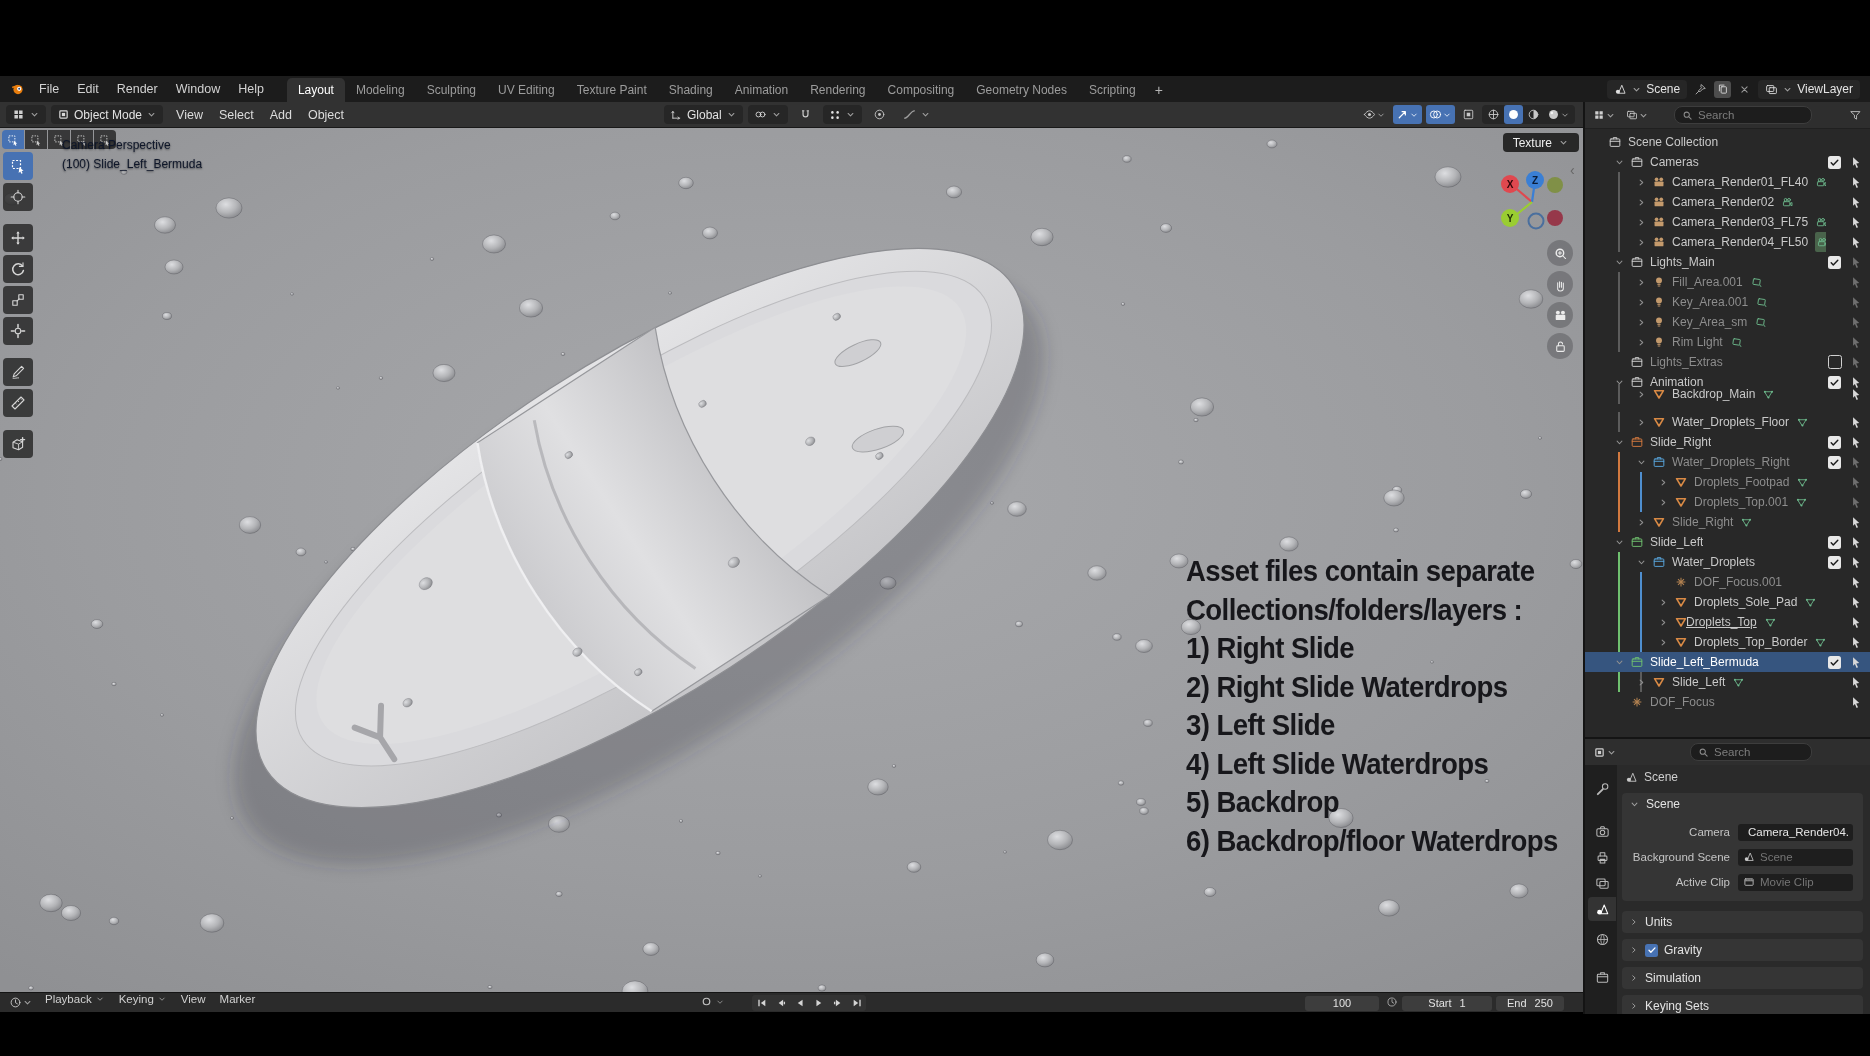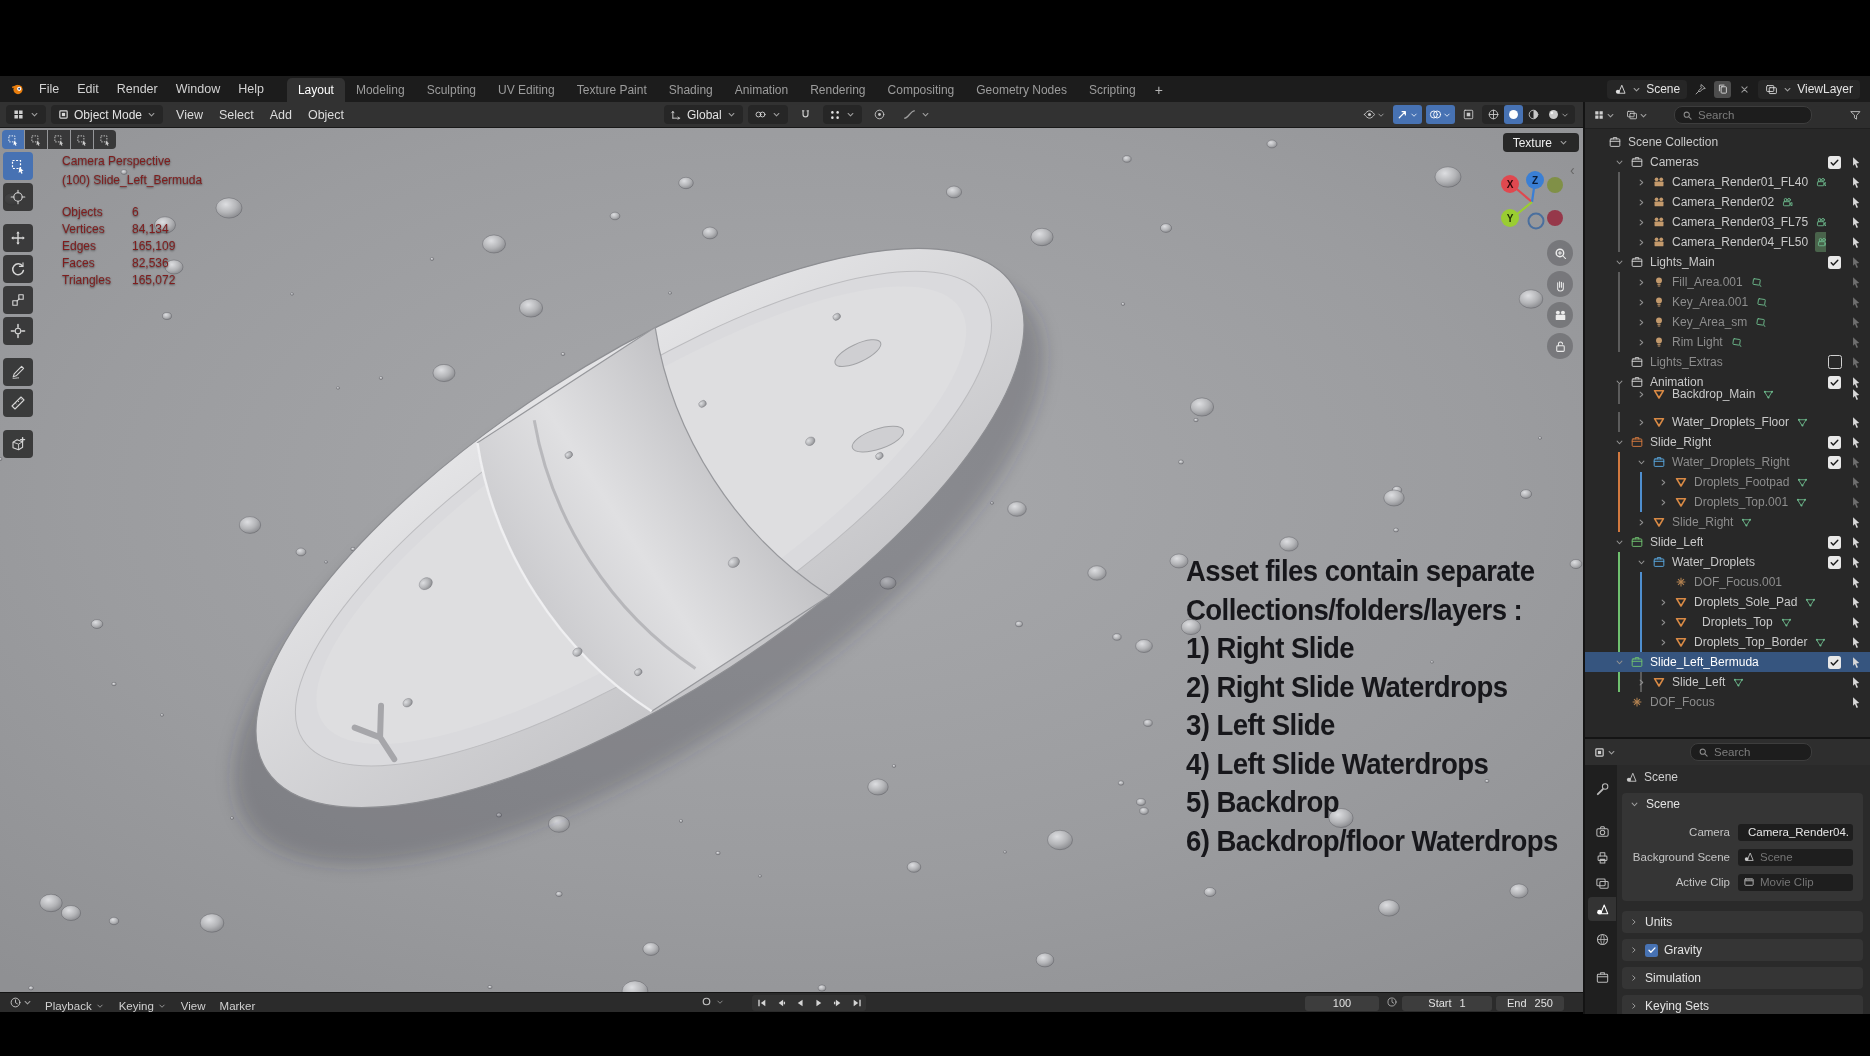--- a/index.html
+++ b/index.html
@@ -37,34 +37,34 @@
   #scene-svg{position:absolute;left:0;top:0;}
   #toolstrip{position:absolute;left:2px;top:2px;display:flex;gap:1px;}
   .tsbtn{width:22px;height:19px;background:#2b2b2bde;display:flex;align-items:center;justify-content:center;color:#cfcfcf;}
   .tsbtn:first-child{border-radius:4px 0 0 4px;}
   .tsbtn:last-child{border-radius:0 4px 4px 0;}
   .tsbtn.on{background:#4772b3;color:#fff;}
   #toolbar{position:absolute;left:3px;top:24px;display:flex;flex-direction:column;gap:3px;}
   .tlbtn{width:30px;height:28px;background:#2c2c2cdd;border-radius:4px;display:flex;align-items:center;justify-content:center;color:#d6d6d6;}
   .tlbtn.on{background:#4772b3;color:#fff;}
   .tlgap{height:7px;}
-  #stats{position:absolute;left:62px;top:26px;color:#7f1d1d;font-size:12px;text-shadow:0 1px 2px rgba(0,0,0,.55);}
+  #stats{position:absolute;left:62px;top:10px;color:#0f172a;font-size:12px;text-shadow:0 1px 2px rgba(0,0,0,.55);}
   #stats .line2{margin-top:5px;}
   #stats table{margin-top:16px;border-collapse:collapse;}
   #stats td{padding:1.5px 0;font-size:12px;}
   #stats td.lab{width:56px;}
   #stats td.val{padding-left:14px;}
   #optionsbtn{position:absolute;right:4px;top:5px;height:19px;background:rgba(30,30,30,.92);border-radius:4px;display:flex;align-items:center;gap:6px;padding:0 10px;color:#efefef;font-size:12px;}
   #gizmo{position:absolute;left:1495px;top:38px;width:74px;height:74px;}
   .navcirc{position:absolute;width:26px;height:26px;border-radius:50%;background:rgba(92,92,97,.55);display:flex;align-items:center;justify-content:center;color:#ececec;}
   #npanel-chev{position:absolute;left:1570px;top:34px;color:#666;font-size:14px;}
   #annotation{position:absolute;left:1186px;top:424px;color:#17171b;font-size:29px;font-weight:600;line-height:38.5px;letter-spacing:-0.6px;transform:scaleX(.95);transform-origin:left top;white-space:nowrap;}
   
   #timeline{position:absolute;left:0;top:992px;width:1583px;height:20px;background:#2b2b2b;border-top:1px solid #141414;box-sizing:border-box;color:#c8c8c8;font-size:11.5px;}
-  #tl-left{position:absolute;left:6px;top:0;height:19px;display:flex;align-items:flex-end;gap:2px;}
+  #tl-left{position:absolute;left:6px;top:0;height:19px;display:flex;align-items:flex-start;gap:2px;}
   .tlmenu{padding:0 7px;display:flex;align-items:center;gap:3px;color:#d0d0d0;}
   #autokey{position:absolute;left:700px;top:2px;display:flex;align-items:center;gap:2px;color:#b9b9b9;}
   #transport{position:absolute;left:752px;top:2px;display:flex;background:#333;border-radius:3px;}
   .tpbtn{width:19px;height:16px;display:flex;align-items:center;justify-content:center;color:#d5d5d5;}
   .tlfield{position:absolute;top:2.5px;height:15px;background:#3d3d3d;border-radius:3px;display:flex;align-items:center;justify-content:center;gap:8px;font-size:11px;color:#e2e2e2;}
   
   #outliner{position:absolute;left:1585px;top:102px;width:285px;height:635px;background:#282828;border-left:2px solid #141414;box-sizing:content-box;margin-left:-2px;}
   #ol-header{height:26px;background:#2e2e2e;display:flex;align-items:center;padding:0 5px;gap:4px;border-bottom:1px solid #202020;}
   .searchbox{height:16px;background:#1d1d1d;border:1px solid #3d3d3d;border-radius:8px;display:flex;align-items:center;gap:5px;padding:0 7px;color:#7d7d7d;font-size:11.5px;}
   #ol-rows{position:absolute;left:0;top:30px;width:285px;}
@@ -582,44 +582,20 @@
           <svg viewBox="0 0 16 16" width="16" height="16" style="color:currentColor">
             <path d="M3 6.2l4-2.4 5.6 1.9v5.6L8.6 13.7 3 11.8Z" fill="none" stroke="currentColor" stroke-width="1.1" stroke-linecap="round" stroke-linejoin="round"></path>
             <path d="M3 6.2l5.6 1.9 4-2.4M8.6 8.1v5.6" fill="none" stroke="currentColor" stroke-width="0.9"></path>
             <path d="M12.6 1.6v4M10.6 3.6h4" stroke="currentColor" stroke-width="1.4" stroke-linecap="round"></path>
           </svg>
         </div>
       </div>
     <div id="stats">
       <div>Camera Perspective</div>
       <div class="line2">(100) Slide_Left_Bermuda</div>
-      <table>
-          <tbody id="stats-body">
-            <tr>
-              <td class="lab">Objects</td>
-              <td class="val">6</td>
-            </tr>
-            <tr>
-              <td class="lab">Vertices</td>
-              <td class="val">84,134</td>
-            </tr>
-            <tr>
-              <td class="lab">Edges</td>
-              <td class="val">165,109</td>
-            </tr>
-            <tr>
-              <td class="lab">Faces</td>
-              <td class="val">82,536</td>
-            </tr>
-            <tr>
-              <td class="lab">Triangles</td>
-              <td class="val">165,072</td>
-            </tr>
-          </tbody>
-        </table>
     </div>
     <div id="optionsbtn">
       <span>Texture</span>
       <span id="opt-car">
           <svg viewBox="0 0 16 16" width="11" height="11" style="color:#9f9f9f">
             <path d="M4.5 6.5l3.5 3.5 3.5-3.5" fill="none" stroke="currentColor" stroke-width="1.5" stroke-linecap="round" stroke-linejoin="round"></path>
           </svg>
         </span>
     </div>
     <div id="gizmo">
@@ -1420,21 +1396,21 @@
           <span class="cell" style="left: 73px;">
             <svg viewBox="0 0 16 16" width="11" height="11" style="color:#8f8f8f">
               <path d="M6 4.5l3.8 3.5L6 11.5" fill="none" stroke="currentColor" stroke-width="1.5" stroke-linecap="round" stroke-linejoin="round"></path>
             </svg>
           </span>
           <span class="cell" style="left: 89px;">
             <svg viewBox="0 0 16 16" width="14" height="14" style="color:#d98a45">
               <path d="M2.9 4.2h10.2L8 12.6Z" fill="none" stroke="currentColor" stroke-width="1.8" stroke-linejoin="round"></path>
             </svg>
           </span>
-          <span class="cell lbl" style="left: 117px; max-width: 132px; overflow: hidden; white-space: nowrap;">Droplets_Top<span class="cell datico" style="position: relative; display: inline-flex;">
+          <span class="cell lbl" style="left: 101px; max-width: 132px; overflow: hidden; white-space: nowrap; text-decoration: underline;">Droplets_Top<span class="cell datico" style="position: relative; display: inline-flex;">
               <svg viewBox="0 0 16 16" width="13" height="13" style="color:#6db98c">
                 <path d="M3.6 4.6h8.8L8 11.8Z" fill="none" stroke="currentColor" stroke-width="1.1" stroke-linecap="round" stroke-linejoin="round"></path>
                 <circle cx="3.6" cy="4.6" r="1.2" fill="currentColor"></circle>
                 <circle cx="12.4" cy="4.6" r="1.2" fill="currentColor"></circle>
                 <circle cx="8" cy="11.8" r="1.2" fill="currentColor"></circle>
               </svg>
             </span></span>
           <span class="cell" style="left: 264px;">
             <svg viewBox="0 0 16 16" width="13" height="13" style="color:#d8d8d8">
               <path d="M5 1.6l7.6 7-3.7.5 2.2 4.7-1.8.9-2-4.9L5 12.1Z" fill="currentColor"></path>

